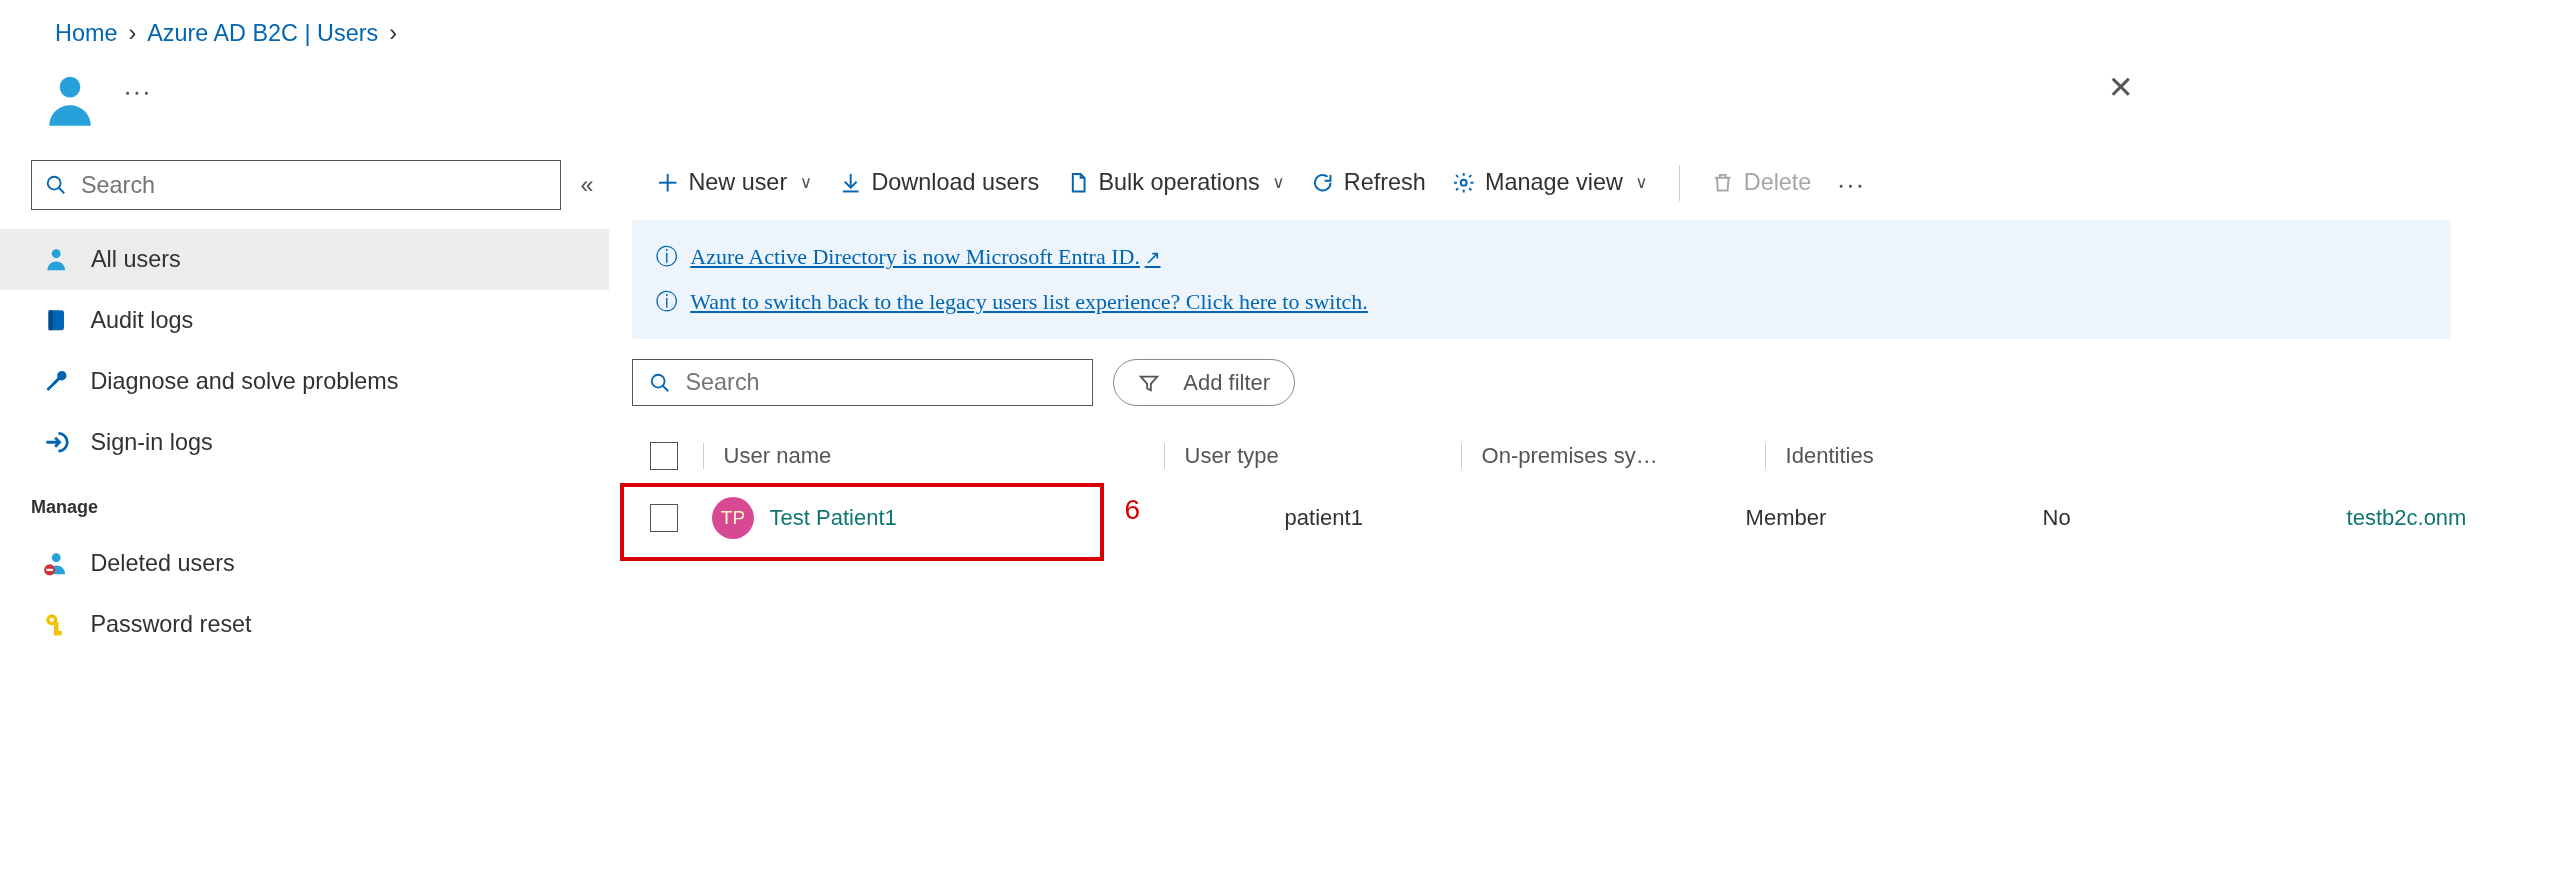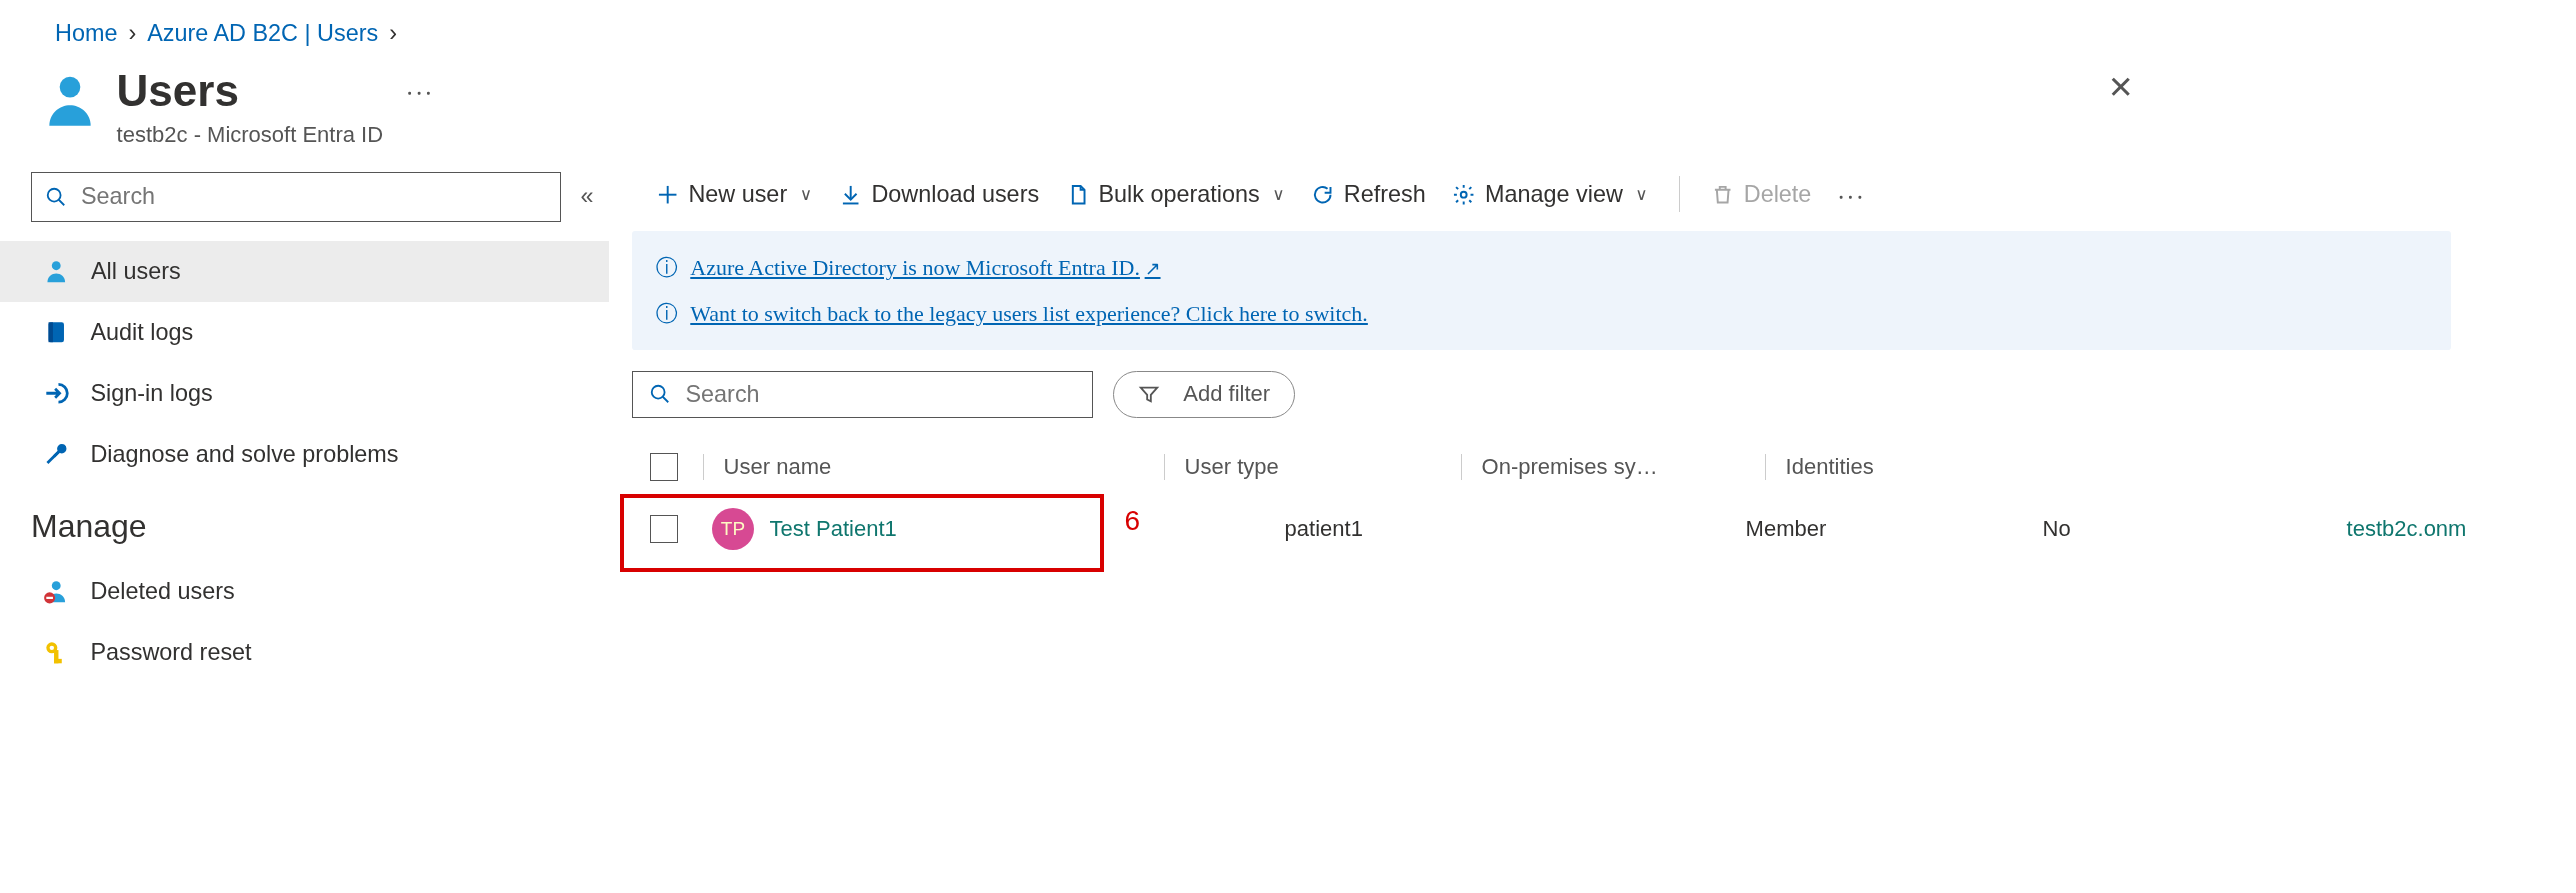--- a/index.html
+++ b/index.html
@@ -27,21 +27,21 @@
   .search-row { display:flex; align-items:center; margin-bottom:19px; padding-right:15.6px; }
   .search-box { flex:1; display:flex; align-items:center; border:0.8px solid #555; height:50px; padding:0 12.5px; }
   .search-box input { border:none; outline:none; font-size:23.4px; flex:1; background:transparent; color:#555;}
   .collapse-toggle { margin-left:19px; color:#555; font-size:23.4px; cursor:pointer; }
 
   .nav-item { display:flex; align-items:center; height:61px; padding-left:9.4px; cursor:pointer; }
   .nav-item.active { background:#ececec; margin-left:-31px; padding-left:41px; }
   .nav-item .nav-icon { width:31px; display:flex; justify-content:center; margin-right:19px; }
   .nav-item .nav-icon svg { width:26.5px; height:26.5px; }
   .nav-label { font-size:23.4px; }
-  .section-title { font-size:32px; font-weight:400; padding:23.4px 0 15.6px 0; }
+  .section-title { font-size:18px; font-weight:700; padding:23.4px 0 15.6px 0; }
 
   .main { flex:1; padding-left:15.6px; }
   .toolbar { display:flex; align-items:center; gap:26.5px; padding:4.7px 0 19px 31px; font-size:23.4px; }
   .tool-btn { display:flex; align-items:center; gap:9.4px; cursor:pointer; color:#323130; }
   .tool-btn .ticon { color:#0065b3; display:flex; align-items:center; }
   .tool-btn .ticon svg { width:23.4px; height:23.4px; }
   .tool-btn.disabled { color:#a6a6a6; }
   .tool-btn.disabled .ticon { color:#a6a6a6; }
   .tool-sep { width:0.8px; height:36px; background:#ccc; margin:0 4.7px; }
   .tool-more { color:#555; cursor:pointer; letter-spacing:3.1px; font-size:23.4px; }
@@ -100,24 +100,20 @@
     <span class="sep">›</span>
   </div>
 
   <div class="header-row">
     <span class="header-icon">
       <svg viewBox="0 0 24 24" fill="#28a0da">
           <circle cx="12" cy="7" r="4"></circle>
           <path d="M4 22c0-5 4-8 8-8s8 3 8 8z"></path>
         </svg>
     </span>
-    <div class="title-block">
-      <div class="title">Users</div>
-      <div class="subtitle">testb2c - Microsoft Entra ID</div>
-    </div>
     <span class="title-dots">‧‧‧</span>
     <span class="close-x">✕</span>
   </div>
 
   <div class="layout">
 
     <div class="sidebar">
       <div class="search-row">
         <div class="search-box">
           <span class="search-icon">
@@ -147,36 +143,36 @@
               <rect x="5" y="3" width="14" height="18" rx="2"></rect>
               <rect x="5" y="3" width="4" height="18" fill="#004a90"></rect>
             </svg>
         </span>
         <span class="nav-label">Audit logs</span>
       </div>
 
       <div class="nav-item">
         <span class="nav-icon">
           <svg viewBox="0 0 24 24" fill="none" stroke="#0065b3" stroke-width="2.5">
-              <path d="M14 4a8 8 0 1 1 0 16"></path>
-              <path d="M3 12h12M11 8l4 4-4 4" fill="none"></path>
-            </svg>
-        </span>
-        <span class="nav-label">Sign-in logs</span>
-      </div>
-
-      <div class="nav-item">
-        <span class="nav-icon">
-          <svg viewBox="0 0 24 24" fill="none" stroke="#0065b3" stroke-width="2.5">
               <path d="M4 20L14 10"></path>
               <path d="M20 4L10 14"></path>
               <circle cx="17" cy="7" r="3" fill="#0065b3"></circle>
             </svg>
         </span>
         <span class="nav-label">Diagnose and solve problems</span>
+      </div>
+
+      <div class="nav-item">
+        <span class="nav-icon">
+          <svg viewBox="0 0 24 24" fill="none" stroke="#0065b3" stroke-width="2.5">
+              <path d="M14 4a8 8 0 1 1 0 16"></path>
+              <path d="M3 12h12M11 8l4 4-4 4" fill="none"></path>
+            </svg>
+        </span>
+        <span class="nav-label">Sign-in logs</span>
       </div>
 
       <div class="section-title">Manage</div>
 
       <div class="nav-item">
         <span class="nav-icon">
           <svg viewBox="0 0 24 24">
               <circle cx="12" cy="7" r="4" fill="#28a0da"></circle>
               <path d="M4 22c0-5 4-8 8-8s8 3 8 8z" fill="#28a0da"></path>
               <circle cx="6" cy="18" r="5" fill="#d13438"></circle>

